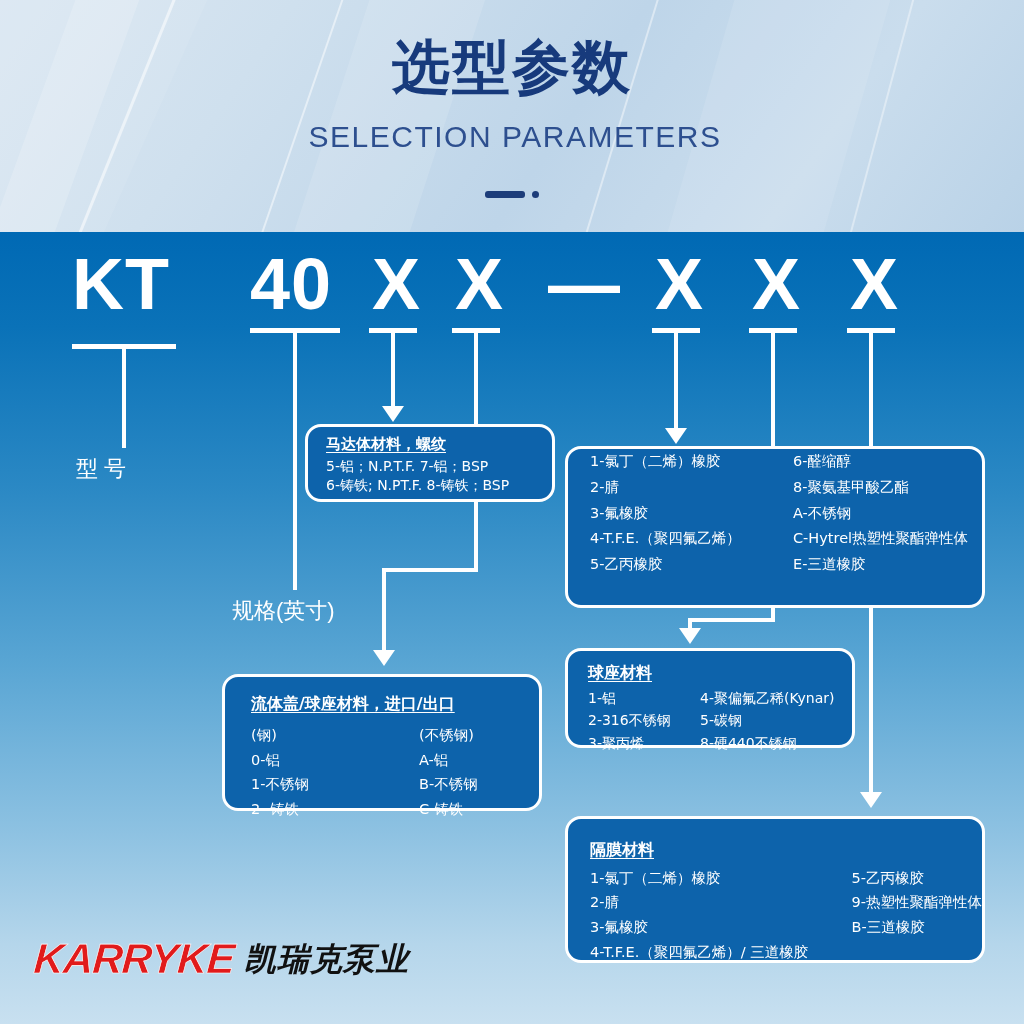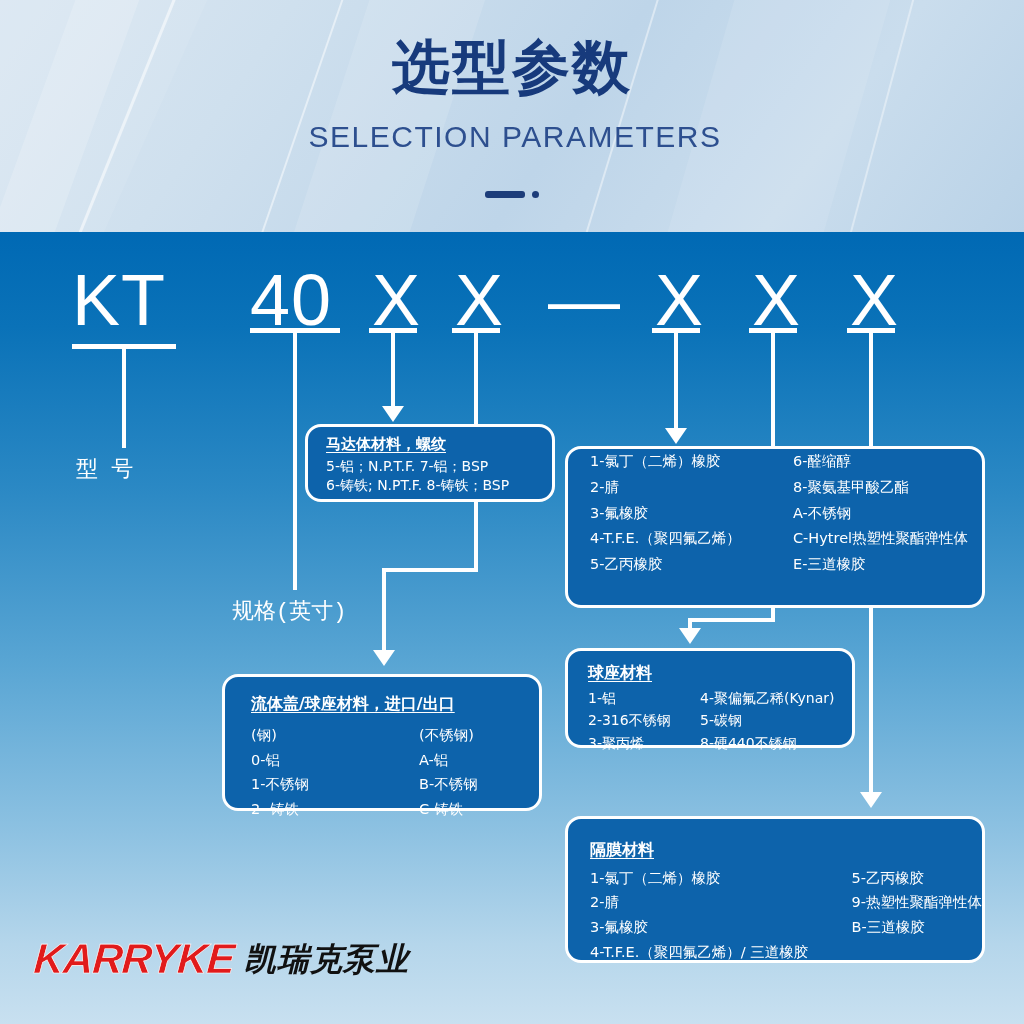--- a/index.html
+++ b/index.html
@@ -43,39 +43,39 @@
   
   .body-area{
     position:absolute;left:0;top:232px;width:1024px;height:792px;
     background:linear-gradient(180deg,#0069b4 0%,#0a72b8 12%,#2a88c4 32%,#5aa6d4 55%,#8ec2e2 76%,#b5d6eb 90%,#c8e0f0 100%);
     overflow:hidden;
   }
 
   
   .code-row{position:absolute;left:0;top:0;width:1024px;height:130px;}
   .code-char{
-    position:absolute;top:16px;color:#ffffff;font-weight:400;line-height:1;
+    position:absolute;top:16px;color:#ffffff;font-weight:700;line-height:1;
     font-family:"Liberation Sans","DejaVu Sans",sans-serif;
-    font-size:72px;letter-spacing:1px;white-space:nowrap;margin-top:16px;
+    font-size:72px;letter-spacing:1px;white-space:nowrap;
   }
   .ul{position:absolute;height:5px;background:#ffffff;}
 
   
   .vline{position:absolute;width:4px;background:#ffffff;}
   .hline{position:absolute;height:4px;background:#ffffff;}
   .arrowhead{
     position:absolute;width:0;height:0;
     border-left:11px solid transparent;border-right:11px solid transparent;
     border-top:16px solid #ffffff;
   }
 
   
   .plain-label{
     position:absolute;color:#ffffff;font-weight:400;white-space:nowrap;
-    font-family:Liberation Mono, monospace;
+    font-family:Liberation Sans, sans-serif;
   }
 
   
   .box{
     position:absolute;background:#0d63ab;border:3px solid #ffffff;border-radius:16px;
     box-sizing:border-box;color:#ffffff;
     font-family:"DejaVu Sans","Liberation Sans",sans-serif;
   }
   .box-title{
     font-weight:700;text-decoration:underline;text-underline-offset:3px;

